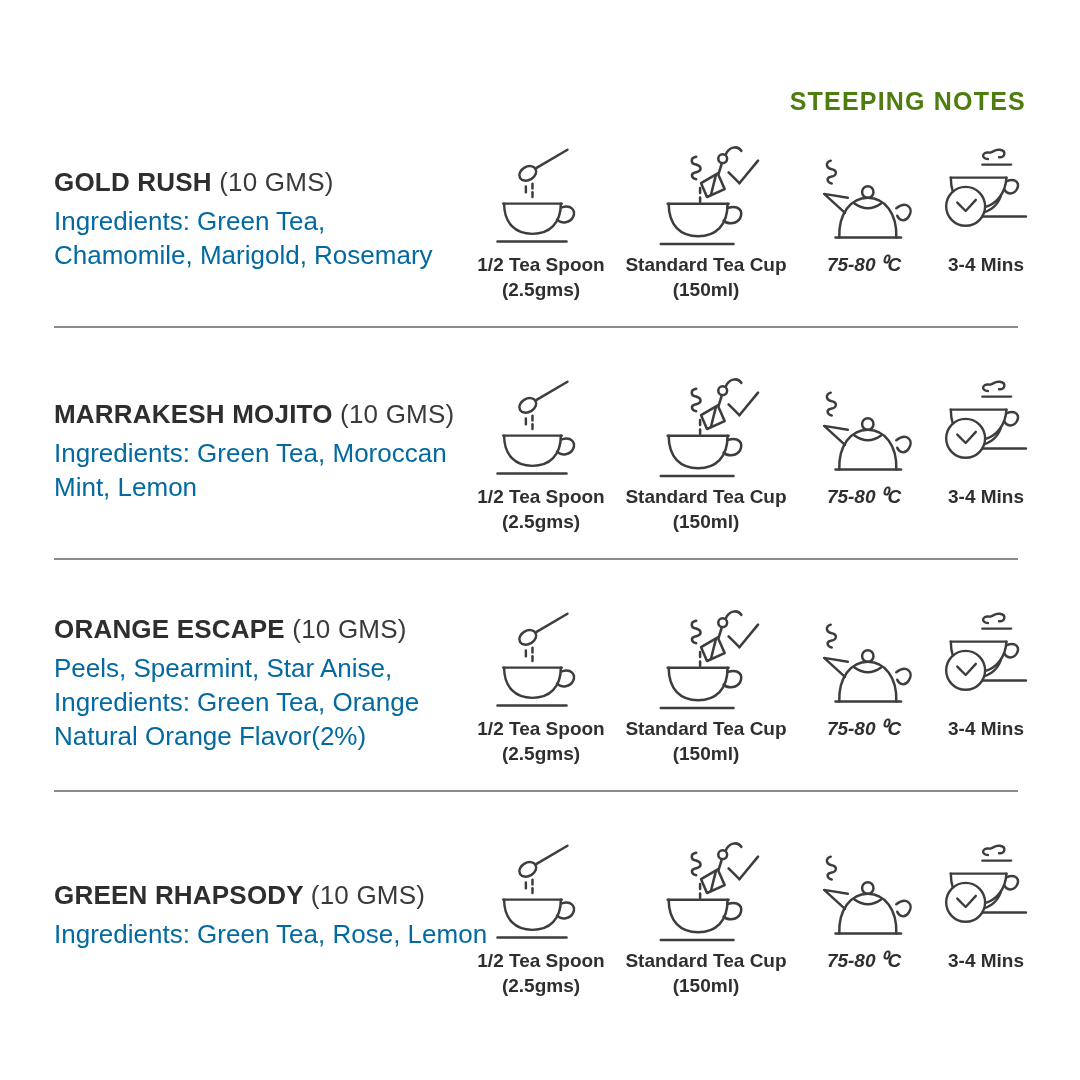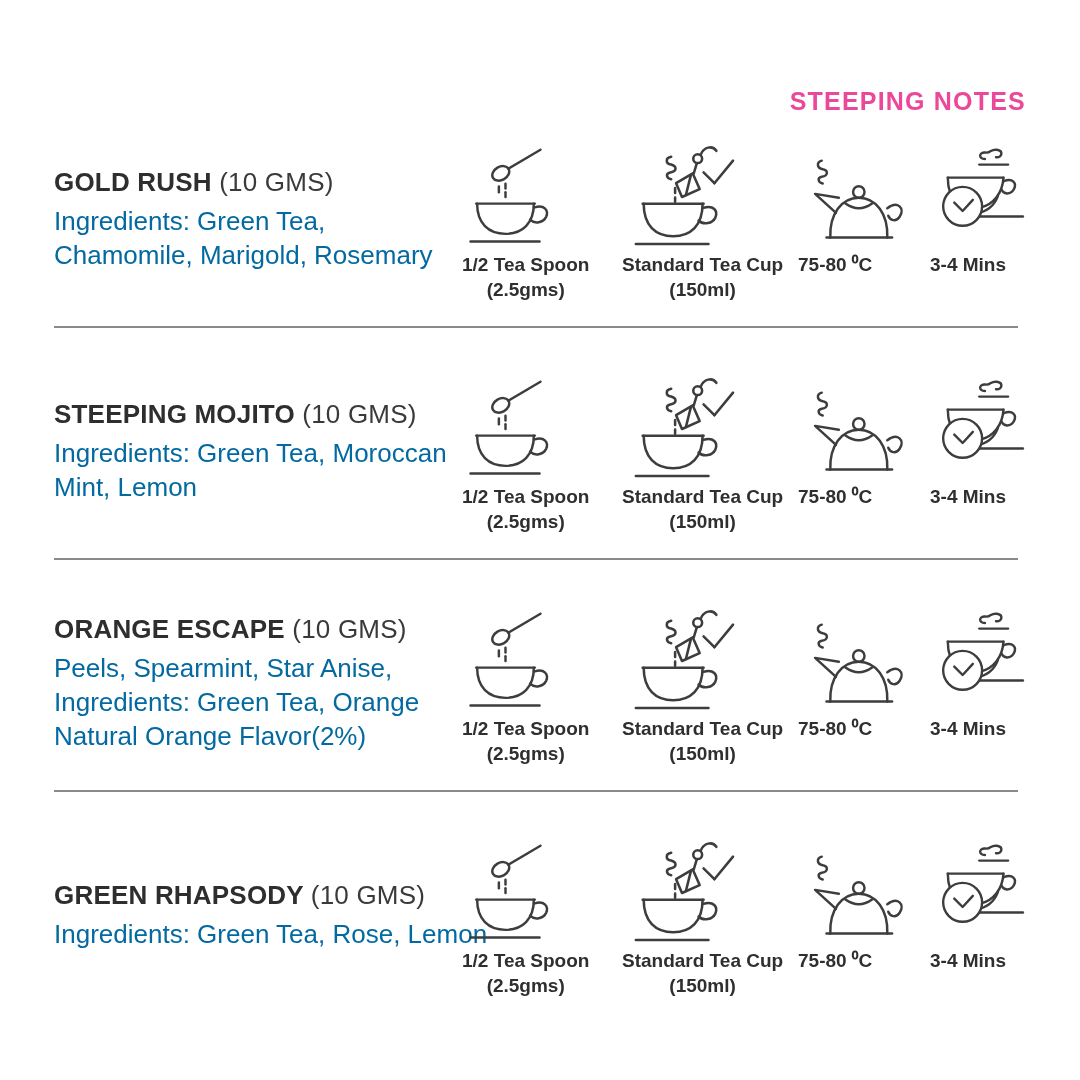--- a/index.html
+++ b/index.html
@@ -3,41 +3,41 @@
 <meta charset="utf-8">
 <style>
   html,body{margin:0;padding:0;background:#ffffff;}
   .canvas{
     position:relative;width:1080px;height:1080px;overflow:hidden;
     background:#ffffff;color:#333333;
     font-family:"Liberation Sans", sans-serif;
   }
   .title{
     position:absolute;top:87px;right:54px;
-    font-size:25px;font-weight:700;letter-spacing:1.2px;color:#ec4899;
+    font-size:25px;font-weight:700;letter-spacing:1.2px;color:#4d7c0f;
   }
   .rows{position:absolute;top:96px;left:0;width:1080px;}
   .row{position:relative;height:230px;}
   .divider{height:2px;margin:0 62px 0 54px;background:#8a8a8a;}
   .textcol{
     position:absolute;left:54px;top:0;height:100%;width:430px;
     display:flex;flex-direction:column;justify-content:center;
     padding-top:10px;box-sizing:border-box;
   }
   .tea-name{margin:4px 0 5px 0;font-size:26px;line-height:34px;font-weight:700;color:#2e2e2e;letter-spacing:.2px;white-space:nowrap;}
   .tea-name .wt{font-weight:400;color:#3a3a3a;}
   .ing-line{font-size:26px;line-height:34px;color:#0369a1;white-space:nowrap;}
   .iconcol{
     position:absolute;top:0;height:100%;
-    display:flex;flex-direction:column;align-items:flex-start;justify-content:flex-end;
+    display:flex;flex-direction:column;align-items:center;justify-content:flex-end;
     padding-bottom:22px;box-sizing:border-box;
   }
   .c1{left:462px;width:158px;}
   .c2{left:622px;width:168px;}
-  .c3{left:798px;width:132px;}
+  .c3{left:798px;width:132px;font-style:italic;}
   .c4{left:930px;width:112px;}
   .lbl{height:52px;text-align:center;font-size:19px;font-weight:700;line-height:25px;color:#2f2f2f;white-space:nowrap;}
   .icon{
     display:block;margin-bottom:3px;
     fill:none;stroke:#3d3d3d;stroke-width:2.6;stroke-linecap:round;stroke-linejoin:round;
   }
 </style>
 </head>
 <body>
 
@@ -142,21 +142,21 @@
           <div>3-4 Mins</div>
           <div></div>
         </div>
       </div>
     </section>
 
     <div class="divider"></div>
 
     <section class="row">
       <div class="textcol">
-        <h2 class="tea-name"><span class="nm">STEEPING MOJITO</span> <span class="wt">(10 GMS)</span></h2>
+        <h2 class="tea-name"><span class="nm">MARRAKESH MOJITO</span> <span class="wt">(10 GMS)</span></h2>
         <div class="ing">
           <div class="ing-line">Ingredients: Green Tea, Moroccan</div>
           <div class="ing-line">Mint, Lemon</div>
           <div class="ing-line"></div>
         </div>
       </div>
       <div class="iconcol c1">
         <svg class="icon" width="104" height="104" viewBox="0 0 110 110">
             <use href="#sym-spoon"></use>
           </svg>

